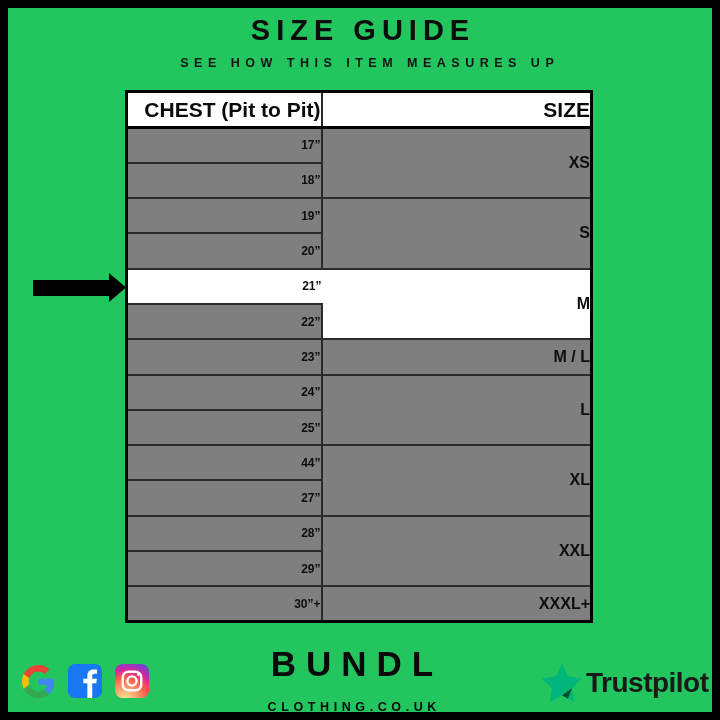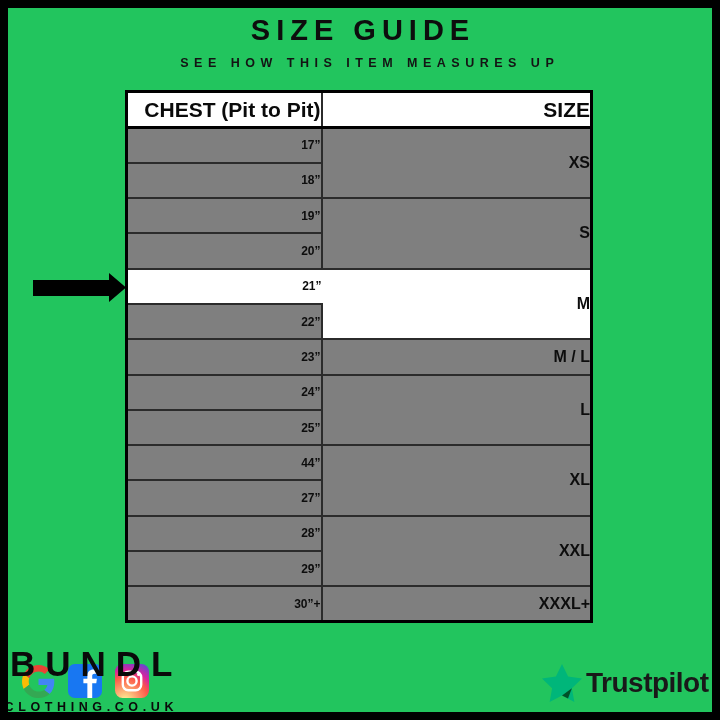--- a/index.html
+++ b/index.html
@@ -23,21 +23,21 @@
   .size-table td{background:var(--row-bg,#7f7f7f);font-weight:bold;font-size:12px;color:#0d0d0d;}
   .size-table td.size-cell{font-size:16px;}
   .size-table td.hl{background:var(--highlight-bg,#fff);border-right:hidden;}
   .size-table td.size-hl{background:var(--highlight-bg,#fff);}
 
   .arrow{position:absolute;left:30px;top:271px;z-index:5;}
 
   .social{position:absolute;left:22px;top:664px;display:flex;align-items:center;gap:13px;}
   .social .icon{display:block;}
 
-  .brand{position:absolute;left:0;right:16px;top:646px;line-height:1;}
+  .brand{position:absolute;left:0;right:16px;top:646px;text-align:center;line-height:1;}
   .brand-name{font-size:35px;font-weight:bold;letter-spacing:10px;text-indent:10px;color:#0a0a0a;}
   .brand-domain{margin-top:20px;font-size:12.5px;font-weight:bold;letter-spacing:4.6px;
          text-indent:4.6px;color:#0a0a0a;}
 
   .trustpilot{position:absolute;left:542px;top:663px;display:flex;align-items:center;gap:4px;}
   .tp-label{font-size:28px;font-weight:bold;letter-spacing:-0.5px;color:#191919;}
 </style>
 </head>
 <body>
 

